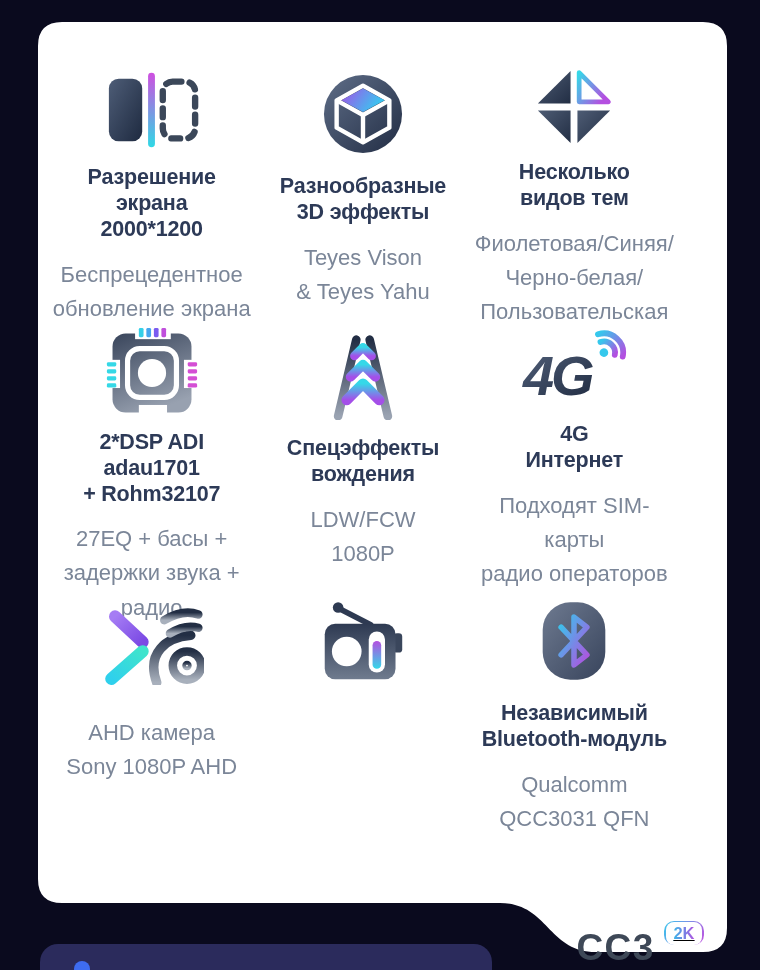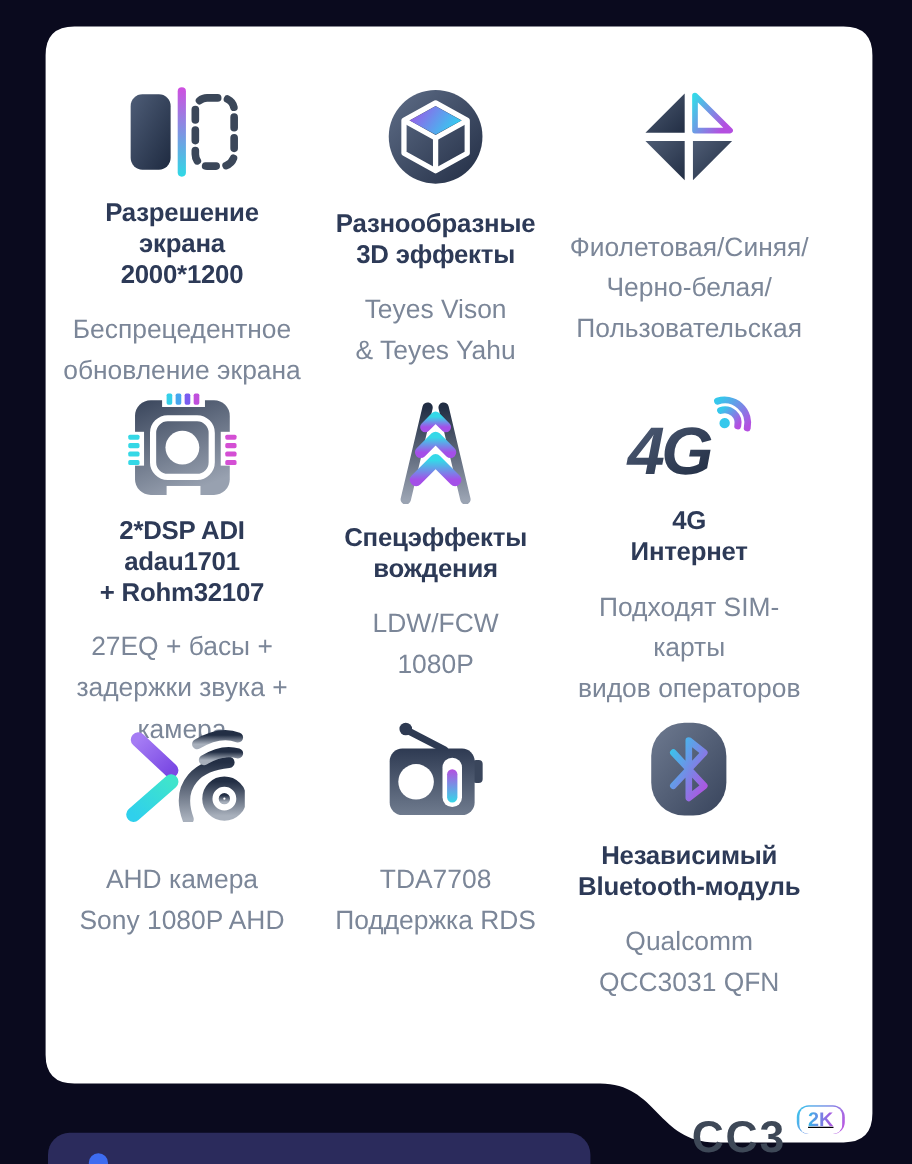--- a/index.html
+++ b/index.html
@@ -133,20 +133,22 @@
               <stop offset="0" stop-color="#35d8e8"></stop>
               <stop offset="1" stop-color="#b44fe0"></stop>
             </linearGradient>
         </defs>
         <polygon points="46,8 46,46 8,46" fill="url(#g3d)"></polygon>
         <path d="M56 10 L90 44 H56 Z" fill="none" stroke="url(#g3o)" stroke-width="5.5" stroke-linejoin="round"></path>
         <polygon points="8,54 46,54 46,92" fill="url(#g3d)"></polygon>
         <polygon points="54,54 92,54 54,92" fill="url(#g3d)"></polygon>
       </svg>
     </div>
+    <h3 class="title">Несколько
+видов тем</h3>
     <p class="sub">Фиолетовая/Синяя/
 Черно-белая/
 Пользовательская</p>
   </div>
 
   <div class="cell">
     <div class="icon-box">
       <svg width="94" height="94" viewBox="0 0 100 100">
         <defs>
           <linearGradient id="g4d" x1="0.1" y1="0" x2="0.5" y2="1">
@@ -177,21 +179,21 @@
           <rect x="88" y="38.5" width="10" height="4.5" rx="1.5"></rect>
             <rect x="88" y="46" width="10" height="4.5" rx="1.5"></rect>
           <rect x="88" y="53.5" width="10" height="4.5" rx="1.5"></rect>
             <rect x="88" y="61" width="10" height="4.5" rx="1.5"></rect>
         </g>
       </svg>
     </div>
     <h3 class="title">2*DSP ADI adau1701
 + Rohm32107</h3>
     <p class="sub">27EQ + басы +
-задержки звука + камера</p>
+задержки звука + радио</p>
   </div>
 
   <div class="cell">
     <div class="icon-box">
       <svg width="92" height="88" viewBox="0 0 96 92">
         <defs>
           <linearGradient id="g5r" x1="0" y1="0" x2="0" y2="1">
               <stop offset="0" stop-color="#222e44"></stop>
               <stop offset="1" stop-color="#9aa3b2"></stop>
             </linearGradient>
@@ -232,21 +234,21 @@
         <g transform="translate(86,24) rotate(42)">
           <circle cx="0" cy="0" r="4.5" fill="#35c8ec"></circle>
           <path d="M-10 -5.8 A11.5 11.5 0 0 1 10 -5.8" fill="none" stroke="url(#g6w)" stroke-width="6" stroke-linecap="round"></path>
           <path d="M-17.3 -10 A20 20 0 0 1 17.3 -10" fill="none" stroke="url(#g6w)" stroke-width="6" stroke-linecap="round"></path>
         </g>
       </svg>
     </div>
     <h3 class="title">4G
 Интернет</h3>
     <p class="sub">Подходят SIM-карты
-видов операторов</p>
+радио операторов</p>
   </div>
 
   <div class="cell">
     <div class="icon-box">
       <svg width="104" height="88" viewBox="0 0 110 92">
         <defs>
           <linearGradient id="g7p" x1="0" y1="0" x2="1" y2="1">
               <stop offset="0" stop-color="#a57cf4"></stop>
               <stop offset="1" stop-color="#7b4ae4"></stop>
             </linearGradient>
@@ -289,22 +291,20 @@
         </defs>
         <circle cx="24" cy="11" r="5.5" fill="#2e3a52"></circle>
         <line x1="27" y1="13" x2="58" y2="29" stroke="#2e3a52" stroke-width="6" stroke-linecap="round"></line>
         <rect x="82" y="38" width="9" height="20" rx="3.5" fill="#3a465c"></rect>
         <rect x="10" y="28" width="74" height="58" rx="11" fill="url(#g8d)"></rect>
         <circle cx="33" cy="57" r="15.5" fill="#ffffff"></circle>
         <rect x="56" y="36" width="17" height="43" rx="8.5" fill="#ffffff"></rect>
         <rect x="60" y="46" width="9" height="29" rx="4.5" fill="url(#g8b)"></rect>
       </svg>
     </div>
-    <p class="sub">TDA7708
-Поддержка RDS</p>
   </div>
 
   <div class="cell">
     <div class="icon-box">
       <svg width="70" height="82" viewBox="0 0 76 88">
         <defs>
           <linearGradient id="g9d" x1="0" y1="0" x2="1" y2="1">
               <stop offset="0" stop-color="#6e7a90"></stop>
               <stop offset="1" stop-color="#38445c"></stop>
             </linearGradient>

